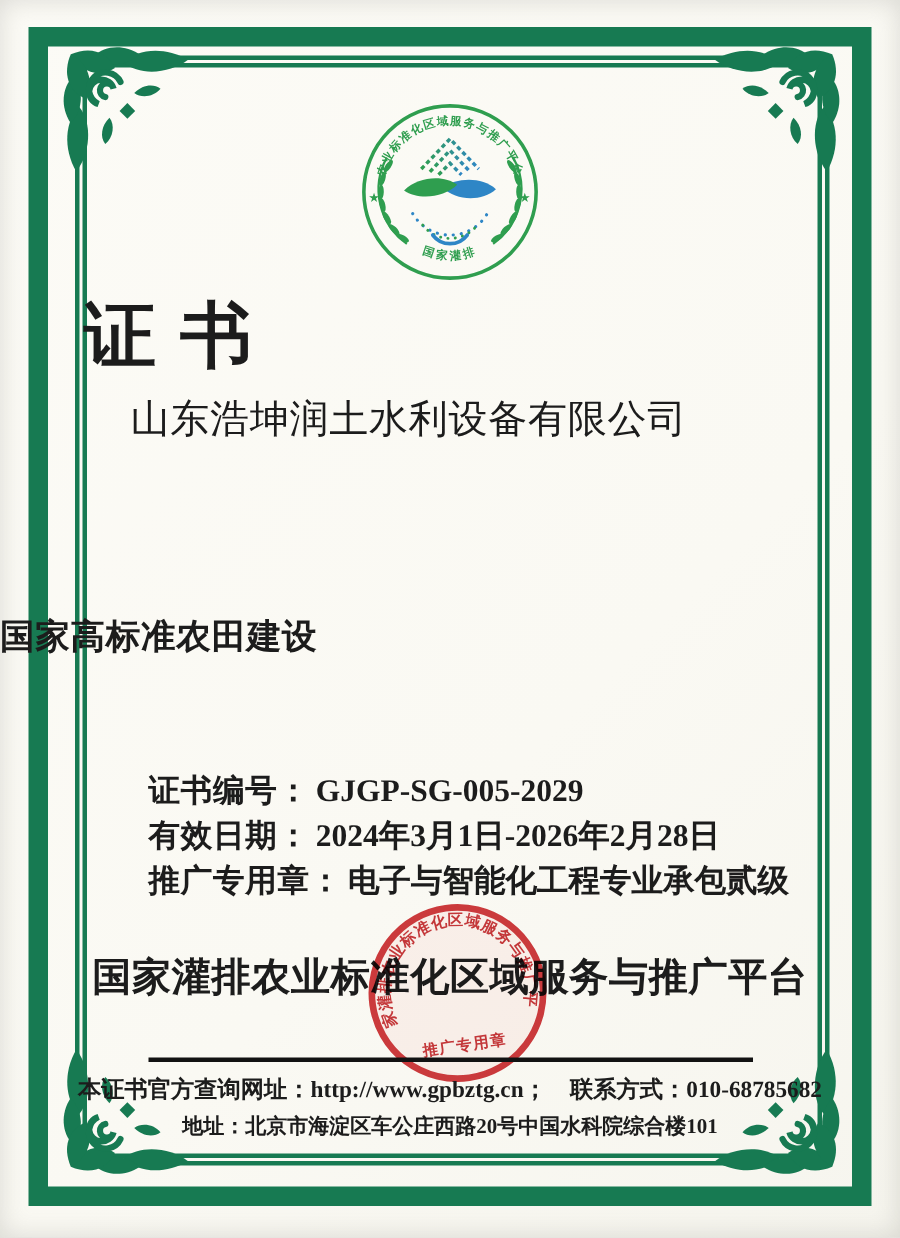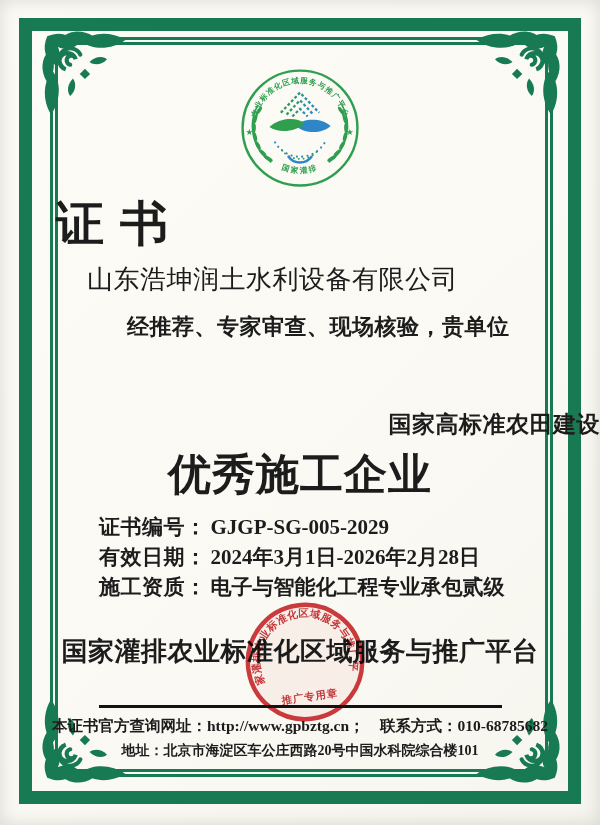--- a/index.html
+++ b/index.html
@@ -35,21 +35,21 @@
     position:absolute;top:262px;left:87px;
     font-family:"Liberation Sans","DejaVu Sans",sans-serif;
     font-size:26px;font-weight:400;letter-spacing:0.5px;
   }
   .body-text{
     position:absolute;top:308px;left:87px;width:428px;
     font-size:22px;font-weight:bold;line-height:38px;letter-spacing:0.5px;
   }
   .body-text .indent{text-indent:40px;}
   .award-sub{
-    position:absolute;top:409px;left:0;width:100%;text-align:right;
+    position:absolute;top:409px;left:0;width:100%;text-align:left;
     font-size:23px;font-weight:bold;letter-spacing:0.5px;
   }
   .award-title{
     position:absolute;top:446px;left:0;width:100%;text-align:center;
     font-size:43px;font-weight:bold;letter-spacing:1px;
   }
   .details{position:absolute;top:512px;left:99px;font-size:21px;font-weight:bold;}
   .details .row{line-height:30px;white-space:nowrap;}
   .details .label{letter-spacing:0.5px;}
   .details .value{margin-left:4px;}
@@ -197,35 +197,33 @@
       <ellipse cx="0" cy="0" rx="5" ry="1.9" transform="translate(114,88) rotate(120)"></ellipse>
       <ellipse cx="0" cy="0" rx="5" ry="1.9" transform="translate(109,96) rotate(136)"></ellipse>
       <ellipse cx="0" cy="0" rx="5" ry="1.9" transform="translate(103,102) rotate(150)"></ellipse>
     </g>
   </svg>
 
   <div class="title">证书</div>
   <div class="company">山东浩坤润土水利设备有限公司</div>
 
   <div class="body-text">
-    <div class="indent">经推荐、专家审查、现场核验，贵单位</div>
   </div>
 
   <div class="award-sub">国家高标准农田建设</div>
-  <div class="award-title">优秀施工企业</div>
 
   <div class="details">
     <div class="row">
       <span class="label">证书编号：</span><span class="value">GJGP-SG-005-2029</span>
     </div>
     <div class="row">
       <span class="label">有效日期：</span><span class="value">2024年3月1日-2026年2月28日</span>
     </div>
     <div class="row">
-      <span class="label">施工资质：</span><span class="value">电子与智能化工程专业承包贰级</span>
+      <span class="label">推广专用章：</span><span class="value">电子与智能化工程专业承包贰级</span>
     </div>
   </div>
 
   <div class="issuer">国家灌排农业标准化区域服务与推广平台</div>
 
   <svg class="seal" viewBox="0 0 130 130">
     <defs>
       <path id="sealArc" d="M23.3,84.4 A46,46 0 1 1 106.7,84.4" fill="none"></path>
     </defs>
     <circle cx="65" cy="65" r="58" fill="rgba(207,43,46,0.05)" stroke="#cb2a2e" stroke-width="4.5"></circle>

